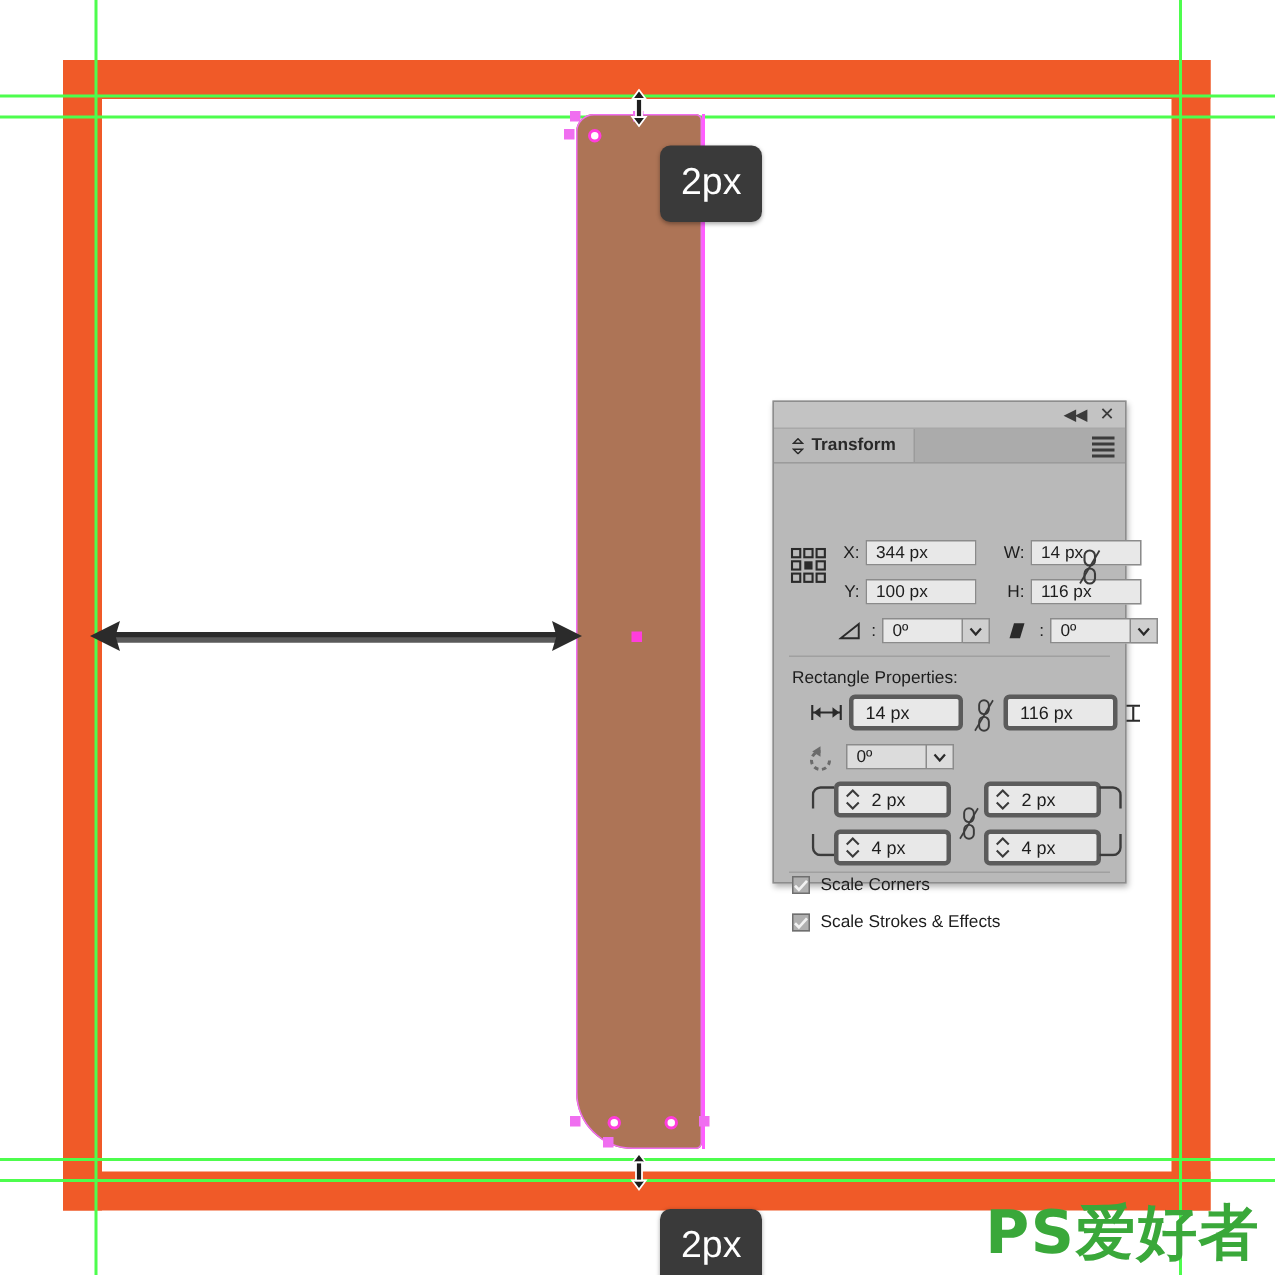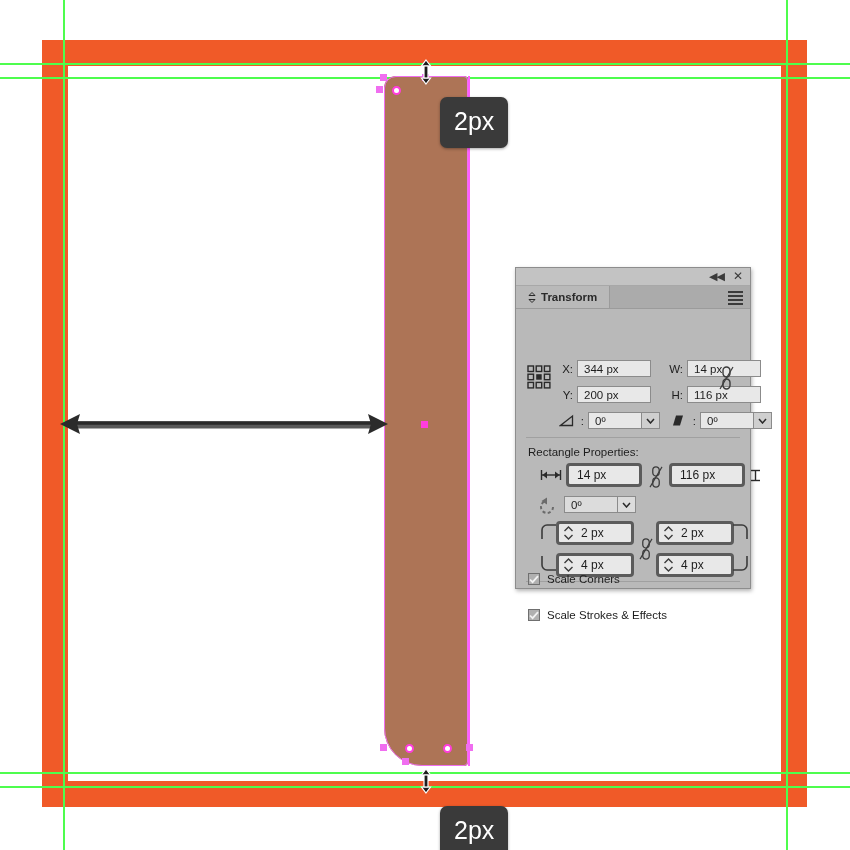--- a/index.html
+++ b/index.html
@@ -249,21 +249,21 @@
 
       <div class="row" style="left:41px;top:51px;">
         <span class="lbl" style="width:16px;">X:</span>
         <div class="field" style="width:74px;margin-left:4px;">344 px</div>
         <span class="lbl" style="width:22px;margin-left:10px;">W:</span>
         <div class="field" style="width:74px;margin-left:4px;">14 px</div>
       </div>
 
       <div class="row" style="left:41px;top:77px;">
         <span class="lbl" style="width:16px;">Y:</span>
-        <div class="field" style="width:74px;margin-left:4px;">200 px</div>
+        <div class="field" style="width:74px;margin-left:4px;">100 px</div>
         <span class="lbl" style="width:22px;margin-left:10px;">H:</span>
         <div class="field" style="width:74px;margin-left:4px;">116 px</div>
       </div>
 
       <svg class="linkicon" style="left:203px;top:56px;" width="15" height="26" viewBox="0 0 15 26">
         <g fill="none" stroke="#3b3b3b" stroke-width="1.4">
           <path d="M7.5 2 a3.5 3.5 0 0 1 3.5 3.5 v3 a3.5 3.5 0 0 1 -3.5 3.5 a3.5 3.5 0 0 1 -3.5 -3.5 v-3 a3.5 3.5 0 0 1 3.5 -3.5 z"></path>
           <path d="M7.5 14 a3.5 3.5 0 0 1 3.5 3.5 v3 a3.5 3.5 0 0 1 -3.5 3.5 a3.5 3.5 0 0 1 -3.5 -3.5 v-3 a3.5 3.5 0 0 1 3.5 -3.5 z"></path>
           <line x1="1" y1="24" x2="14" y2="2" stroke-width="1.2"></line>
         </g>
@@ -404,36 +404,37 @@
             </svg>
         </div>
         <span class="val">4 px</span>
       </div>
       <svg class="linkicon" style="left:216px;top:246px;" width="16" height="16" viewBox="0 0 16 16">
         <path d="M1 15 L10 15 a5 5 0 0 0 5 -5 L15 1" fill="none" stroke="#3b3b3b" stroke-width="1.6"></path>
       </svg>
 
       <div class="sep" style="top:272px;"></div>
 
-      <div class="chkrow" style="left:12px;top:264px;">
+      <div class="chkrow" style="left:12px;top:275px;">
         <div class="chk">
           <svg width="10" height="9" viewBox="0 0 10 9">
               <path d="M1 4.5 L3.6 7.2 L9 1.2" fill="none" stroke="#f2f2f2" stroke-width="1.8"></path>
             </svg>
         </div>
         <span class="chklbl">Scale Corners</span>
       </div>
       <div class="chkrow" style="left:12px;top:300px;">
         <div class="chk">
           <svg width="10" height="9" viewBox="0 0 10 9">
               <path d="M1 4.5 L3.6 7.2 L9 1.2" fill="none" stroke="#f2f2f2" stroke-width="1.8"></path>
             </svg>
         </div>
         <span class="chklbl">Scale Strokes &amp; Effects</span>
       </div>
 
     </div>
   </div>
 
   <div id="watermark">
+    <div id="wm-main">PS爱好者</div>
   </div>
 
 </div>
 
 </body></html>

